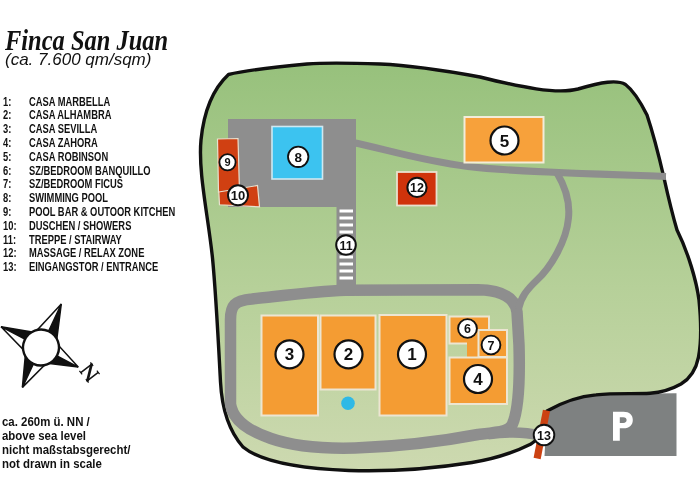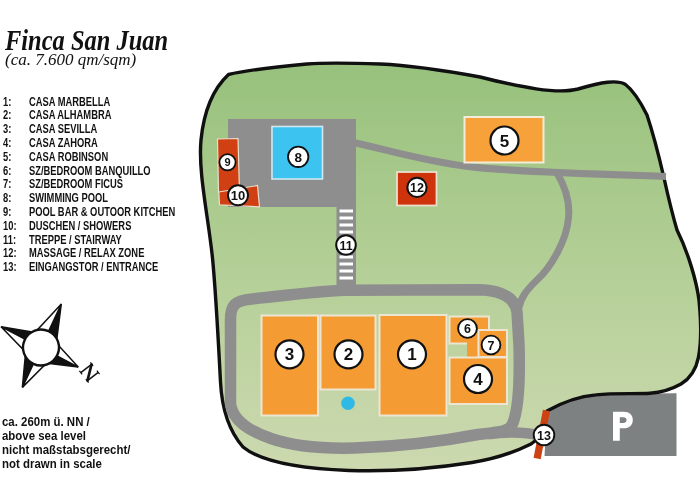--- a/index.html
+++ b/index.html
@@ -12,21 +12,21 @@
   .line{position:absolute;left:2.5px;height:14px;line-height:14px;}
   .num{display:inline-block;width:36px;}
 </style>
 </head>
 <body>
 
 <div style="position:absolute;left:5px;top:23px;font-family:'Liberation Serif',serif;
      font-weight:bold;font-style:italic;font-size:30px;color:#111;white-space:nowrap;
      transform:scaleX(0.815);transform-origin:0 50%;">Finca San Juan</div>
 
-<div style="position:absolute;left:5px;top:50px;font-family:Liberation Serif, serif;
+<div style="position:absolute;left:5px;top:50px;font-family:Liberation Sans, sans-serif;
      font-style:italic;font-size:17px;color:#111;white-space:nowrap;
      transform:scaleX(1);transform-origin:0 50%;">(ca. 7.600 qm/sqm)</div>
 
 <div id="legend">
 
 <div class="line cond" style="top:94.5px;"><span class="num">1:</span>CASA MARBELLA</div>
 
 <div class="line cond" style="top:108.3px;"><span class="num">2:</span>CASA ALHAMBRA</div>
 
 <div class="line cond" style="top:122.1px;"><span class="num">3:</span>CASA SEVILLA</div>

